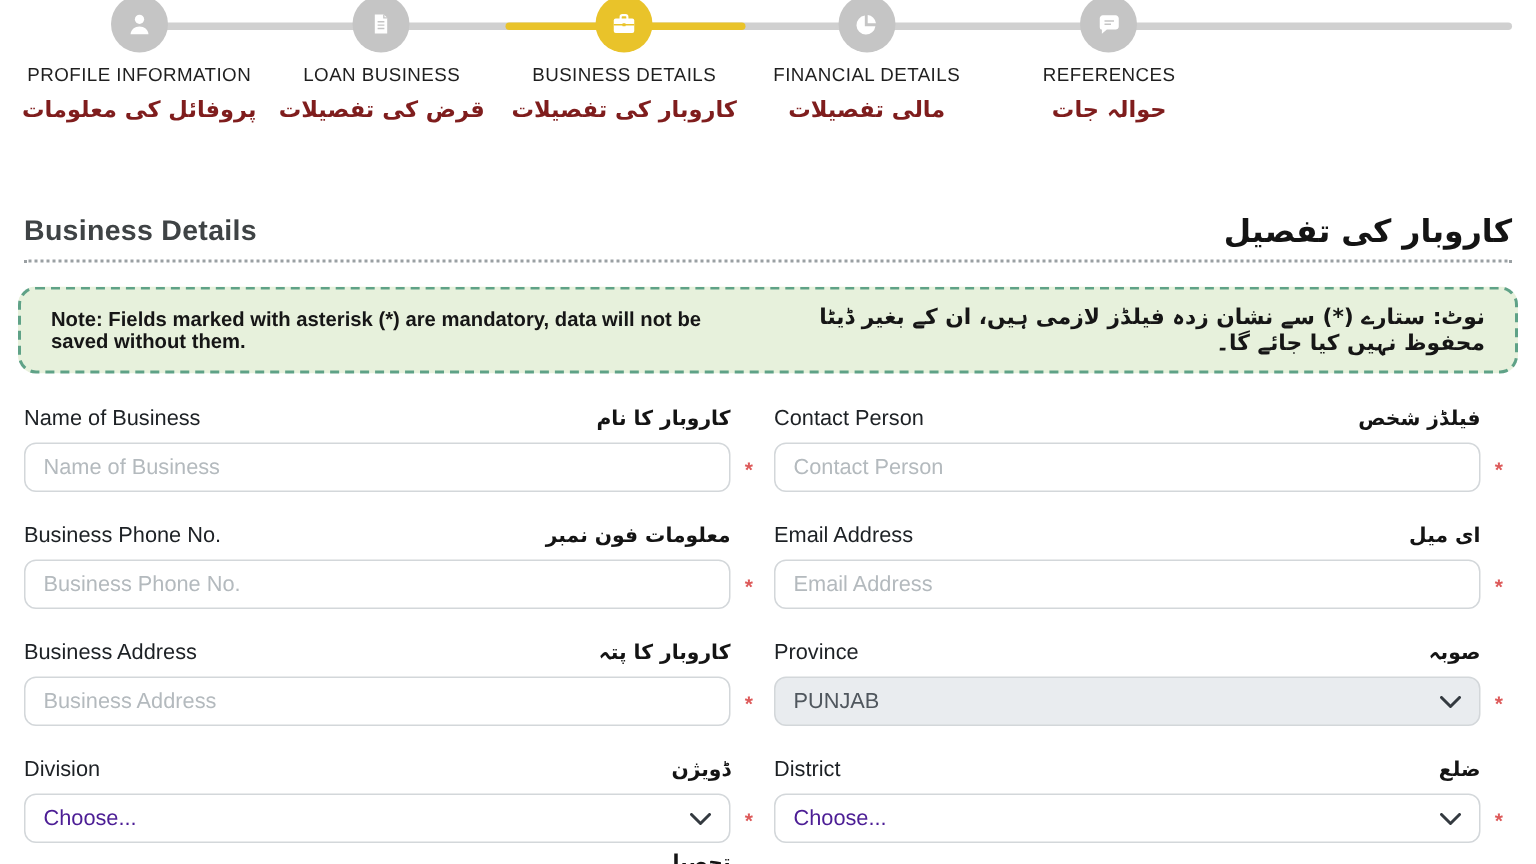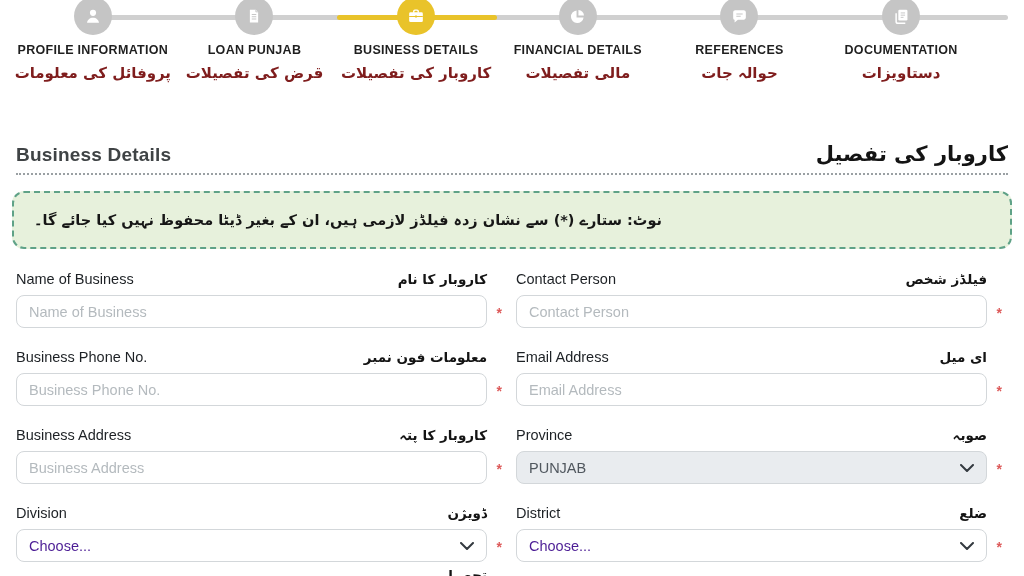--- a/index.html
+++ b/index.html
@@ -11,21 +11,21 @@
   .step-line { position:absolute; top:15px; left:93px; width:915px; height:5px;
                background:#d0d0d0; border-radius:3px; }
   .step-line-active { position:absolute; top:15px; left:337px; width:160px; height:5px;
                       background:#e9c32a; border-radius:3px; }
   .steps { position:absolute; top:0; left:12px; width:970px; display:flex; }
   .step { width:161.66px; display:flex; flex-direction:column; align-items:center; cursor:pointer; }
   .step-circle { width:38px; height:38px; border-radius:50%; background:#c5c5c5;
                  display:flex; align-items:center; justify-content:center;
                  margin-top:-3px; position:relative; z-index:2; }
   .step.active .step-circle { background:#e9c32a; }
-  .step-label { margin-top:8px; font-size:12.5px; font-weight:bold; color:#1f1f1f;
+  .step-label { margin-top:8px; font-size:12.5px; font-weight:normal; color:#1f1f1f;
                 letter-spacing:.3px; white-space:nowrap; }
   .step-urdu { margin-top:3px; font-size:15px; font-weight:bold; color:#7f1d1d; direction:rtl;
                font-family:"DejaVu Sans", sans-serif; line-height:26px; }
 
   
   .section-head { margin:42px 16px 0; display:flex; justify-content:space-between;
                   align-items:flex-end; border-bottom:2px dotted #9aa0a3; padding-bottom:7px; }
   .section-title { font-size:19px; font-weight:600; color:#3f4345; letter-spacing:.2px; }
   .section-title-urdu { font-size:21px; font-weight:bold; color:#141414; direction:rtl;
                         font-family:"DejaVu Sans", sans-serif; }
@@ -83,21 +83,21 @@
         <div class="step-urdu">پروفائل کی معلومات</div>
       </div>
       <div class="step">
         <div class="step-circle">
           <svg width="18" height="18" viewBox="0 0 24 24">
             <path d="M6.5 3.5h8l3 3v14h-11z" fill="#fff"></path>
             <path d="M14.5 3.5v3h3" fill="none" stroke="#c5c5c5" stroke-width="1.2"></path>
             <path d="M9 10h6M9 13h6M9 16h6" stroke="#c5c5c5" stroke-width="1.3"></path>
           </svg>
         </div>
-        <div class="step-label">LOAN PUNJAB</div>
+        <div class="step-label">LOAN BUSINESS</div>
         <div class="step-urdu">قرض کی تفصیلات</div>
       </div>
       <div class="step active">
         <div class="step-circle">
           <svg width="20" height="20" viewBox="0 0 24 24">
             <path d="M9.3 8V6.3c0-.8.6-1.4 1.4-1.4h2.6c.8 0 1.4.6 1.4 1.4V8" fill="none" stroke="#fff" stroke-width="1.7"></path>
             <rect x="3.8" y="7.6" width="16.4" height="11.6" rx="1.6" fill="#fff"></rect>
             <path d="M3.8 12.6h16.4" stroke="#e9c32a" stroke-width="1.2"></path>
             <rect x="10.7" y="11.4" width="2.6" height="2.4" rx="0.5" fill="#e9c32a"></rect>
           </svg>
@@ -118,40 +118,30 @@
       <div class="step">
         <div class="step-circle">
           <svg width="19" height="19" viewBox="0 0 24 24">
             <path d="M4 6.6C4 5.2 5.2 4 6.6 4h10.8C18.8 4 20 5.2 20 6.6v6.8c0 1.4-1.2 2.6-2.6 2.6H10l-4.2 3.6V16h-.4C4.4 16 4 14.8 4 13.4z" fill="#fff"></path>
             <path d="M8 8.8h8M8 11.6h5.5" stroke="#c5c5c5" stroke-width="1.3"></path>
           </svg>
         </div>
         <div class="step-label">REFERENCES</div>
         <div class="step-urdu">حوالہ جات</div>
       </div>
-      <div class="step">
-        <div class="step-circle">
-          <svg width="19" height="19" viewBox="0 0 24 24">
-            <rect x="8" y="3.6" width="11.5" height="13.5" rx="1.6" fill="#fff"></rect>
-            <path d="M5.2 7.8v10.4c0 1.3 1 2.3 2.3 2.3h9.3" fill="none" stroke="#fff" stroke-width="1.9"></path>
-            <path d="M11 7.5h5.5M11 10.3h5.5M11 13.1h3.5" stroke="#c5c5c5" stroke-width="1.2"></path>
-          </svg>
-        </div>
-        <div class="step-label">DOCUMENTATION</div>
-        <div class="step-urdu">دستاویزات</div>
-      </div>
     </div>
 </div>
 
 <div class="section-head">
   <div class="section-title">Business Details</div>
   <div class="section-title-urdu">کاروبار کی تفصیل</div>
 </div>
 
 <div class="note-box">
+  <div class="note-en">Note: Fields marked with asterisk (*) are mandatory, data will not be saved without them.</div>
   <div class="note-ur">نوٹ: ستارے (*) سے نشان زدہ فیلڈز لازمی ہیں، ان کے بغیر ڈیٹا محفوظ نہیں کیا جائے گا۔</div>
 </div>
 
 <div class="form-grid" id="form-grid">
     <div class="field">
       <div class="field-labels">
         <span class="field-label">Name of Business</span>
         <span class="field-urdu">کاروبار کا نام</span>
       </div>
       <div class="control"><input type="text" placeholder="Name of Business" style=""><span class="req">*</span></div>

